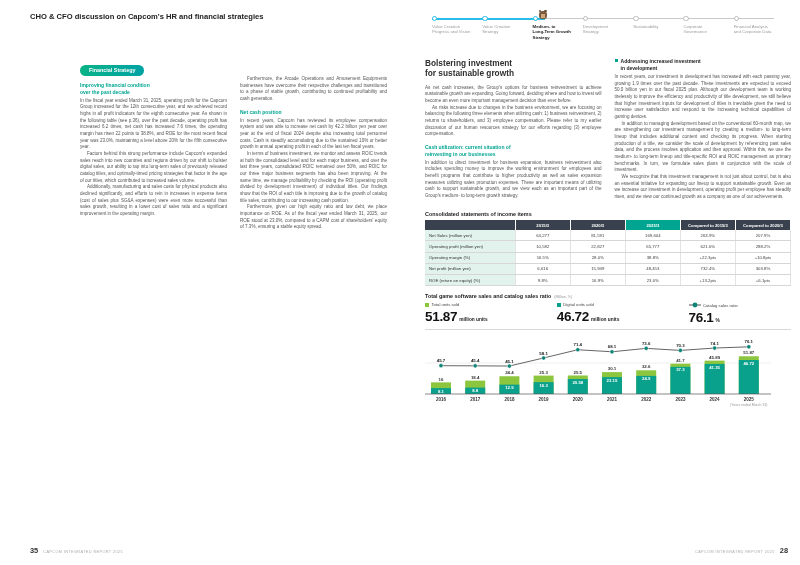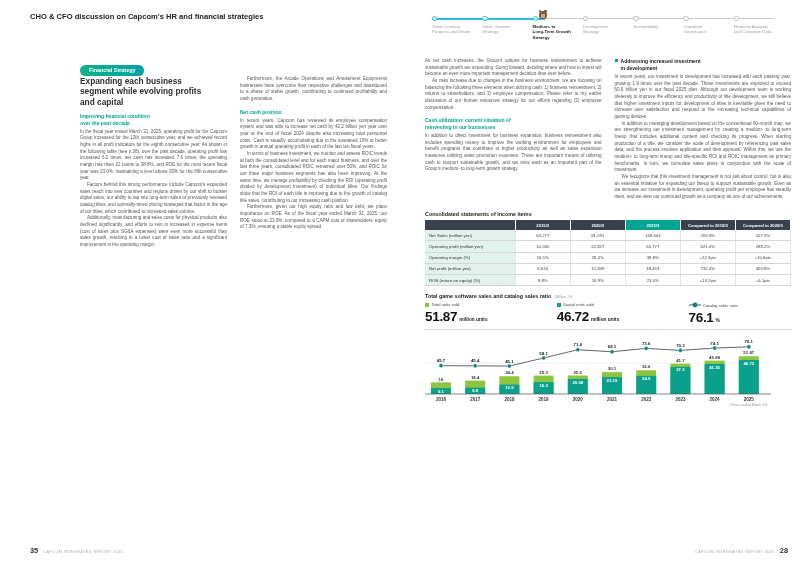--- a/index.html
+++ b/index.html
@@ -123,43 +123,42 @@
 and Corporate Data</div>
       </div>
     </div>
   </div>
 
   <section class="page page-left">
     <div class="page-inner-l">
       <span class="badge" style="white-space: pre-line;">Financial Strategy</span>
       <div class="cols">
         <div class="col">
-          <h2 style="white-space: pre-line;">Expanding each business
-segment while evolving profits
-and capital</h2>
           <h3 class="green" style="white-space: pre-line;">Improving financial condition
 over the past decade</h3>
           <p style="white-space: pre-line;">In the fiscal year ended March 31, 2025, operating profit for the Capcom Group increased for the 12th consecutive year, and we achieved record highs in all profit indicators for the eighth consecutive year. As shown in the following table (see p.36), over the past decade, operating profit has increased 6.2 times, net cash has increased 7.6 times, the operating margin has risen 22 points to 38.8%, and ROE for the most recent fiscal year was 23.0%, maintaining a level above 20% for the fifth consecutive year.</p>
           <p class="ind" style="white-space: pre-line;">Factors behind this strong performance include Capcom's expanded sales reach into new countries and regions driven by our shift to bolster digital sales, our ability to tap into long-term sales of previously released catalog titles, and optimally-timed pricing strategies that factor in the age of our titles, which contributed to increased sales volume.</p>
           <p class="ind" style="white-space: pre-line;">Additionally, manufacturing and sales costs for physical products also declined significantly, and efforts to rein in increases in expense items (cost of sales plus SG&amp;A expenses) were even more successful than sales growth, resulting in a lower cost of sales ratio and a significant improvement in the operating margin.</p>
         </div>
         <div class="col">
           <p class="ind" style="white-space: pre-line;">Furthermore, the Arcade Operations and Amusement Equipments businesses have overcome their respective challenges and transitioned to a phase of stable growth, contributing to continued profitability and cash generation.</p>
           <h3 class="green" style="white-space: pre-line;">Net cash position</h3>
           <p style="white-space: pre-line;">In recent years, Capcom has reviewed its employee compensation system and was able to increase net cash by 42.2 billion yen year over year at the end of fiscal 2024 despite also increasing total personnel costs. Cash is steadily accumulating due to the sustained 10% or better growth in annual operating profit in each of the last ten fiscal years.</p>
           <p class="ind" style="white-space: pre-line;">In terms of business investment, we monitor and assess ROIC trends at both the consolidated level and for each major business, and over the last three years, consolidated ROIC remained over 50%, and ROIC for our three major business segments has also been improving. At the same time, we manage profitability by checking the ROI (operating profit divided by development investment) of individual titles. Our findings show that the ROI of each title is improving due to the growth of catalog title sales, contributing to our increasing cash position.</p>
           <p class="ind" style="white-space: pre-line;">Furthermore, given our high equity ratio and low debt, we place importance on ROE. As of the fiscal year ended March 31, 2025, our ROE stood at 23.0%, compared to a CAPM cost of shareholders' equity of 7.3%, ensuring a stable equity spread.</p>
         </div>
       </div>
     </div>
   </section>
 
   <section class="page page-right">
     <div class="cols">
       <div class="col">
+        <h2 style="white-space: pre-line;">Bolstering investment
+for sustainable growth</h2>
         <p style="white-space: pre-line;">As net cash increases, the Group's options for business reinvestment to achieve sustainable growth are expanding. Going forward, deciding where and how to invest will become an even more important management decision than ever before.</p>
         <p class="ind" style="white-space: pre-line;">As risks increase due to changes in the business environment, we are focusing on balancing the following three elements when utilizing cash: 1) business reinvestment, 2) returns to shareholders, and 3) employee compensation. Please refer to my earlier discussion of our human resources strategy for our efforts regarding (3) employee compensation.</p>
         <h3 class="green" style="white-space: pre-line;">Cash utilization: current situation of
 reinvesting in our businesses</h3>
         <p style="white-space: pre-line;">In addition to direct investment for business expansion, business reinvestment also includes spending money to improve the working environment for employees and benefit programs that contribute to higher productivity as well as sales expansion measures utilizing sales promotion expenses. These are important means of utilizing cash to support sustainable growth, and we view each as an important part of the Group's medium- to long-term growth strategy.</p>
       </div>
       <div class="col">
         <div class="sq-head">
           <span class="sq"></span>
           <span style="white-space: pre-line;">Addressing increased investment

